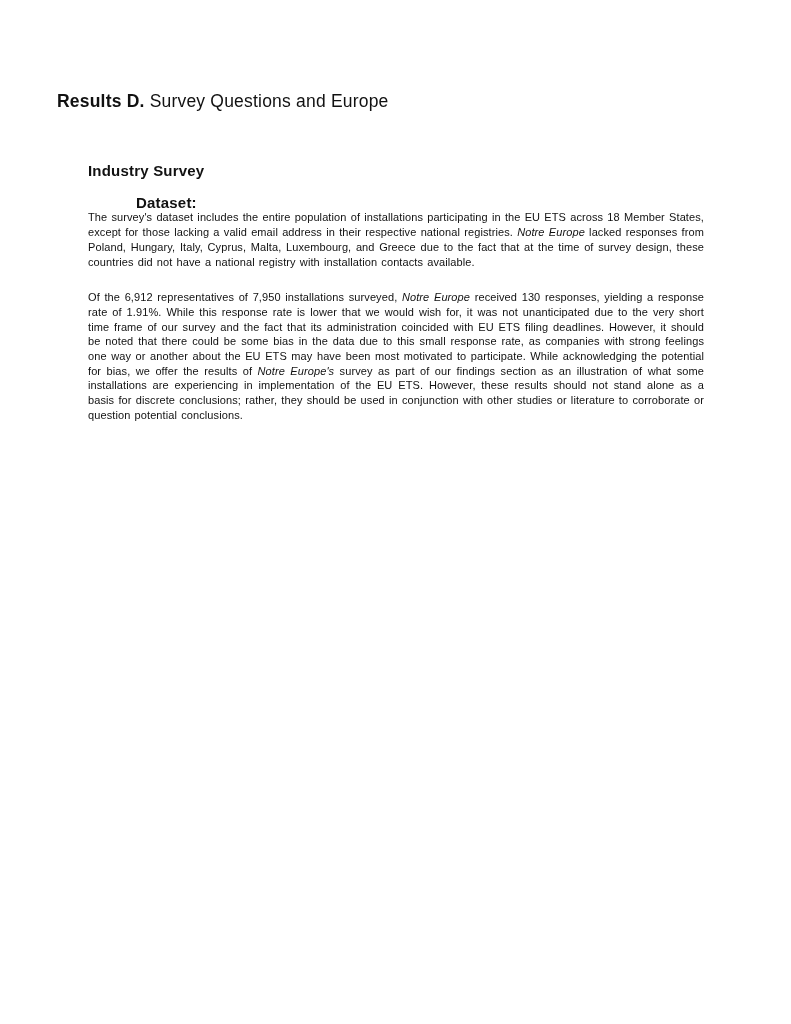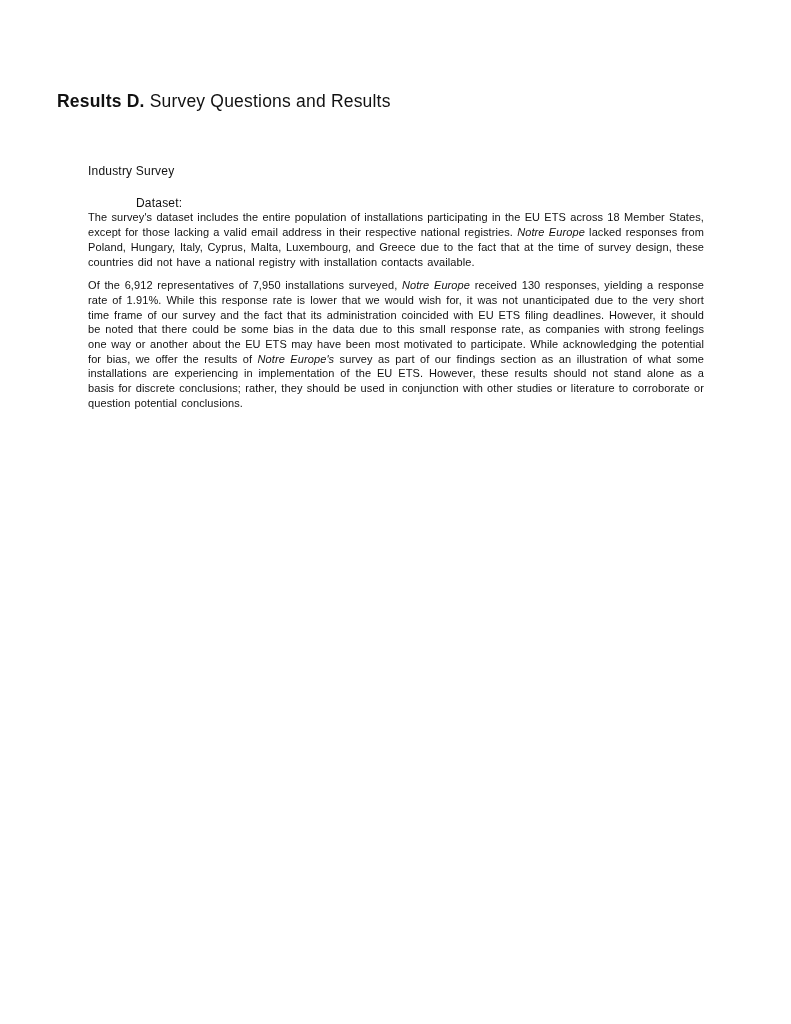--- a/index.html
+++ b/index.html
@@ -32,50 +32,50 @@
     font-weight: 700;
   }
   .content {
     position: absolute;
     left: 88px;
     top: 164px;
     width: 616px;
   }
   .subheading {
     margin: 0;
-    font-size: 12px;
-    font-weight: 400;
+    font-size: 15px;
+    font-weight: 700;
     line-height: 14.7px;
     letter-spacing: 0.2px;
   }
   .subheading.dataset {
     margin-top: 17px;
     padding-left: 48px;
   }
   .para {
     margin: 0;
     font-size: 11px;
     line-height: 14.7px;
     text-align: justify;
     letter-spacing: 0.1px;
     word-spacing: 1px;
   }
   .para.second {
-    margin-top: 9px;
+    margin-top: 21px;
   }
   .para em {
     font-style: italic;
   }
 </style>
 </head>
 <body>
 
 <div class="page">
 
-  <h1 class="doc-title"><span class="bold">Results D.</span><span> Survey Questions and Results</span></h1>
+  <h1 class="doc-title"><span class="bold">Results D.</span><span> Survey Questions and Europe</span></h1>
 
   <div class="content">
 
     <h2 class="subheading">Industry Survey</h2>
 
     <h2 class="subheading dataset">Dataset:</h2>
 
     <p class="para first"><span>The survey's dataset includes the entire population of installations participating in the EU ETS across 18 Member States, except for those lacking a valid email address in their respective national registries. </span><em>Notre Europe</em><span> lacked responses from Poland, Hungary, Italy, Cyprus, Malta, Luxembourg, and Greece due to the fact that at the time of survey design, these countries did not have a national registry with installation contacts available.</span></p>
 
     <p class="para second"><span>Of the 6,912 representatives of 7,950 installations surveyed, </span><em>Notre Europe</em><span> received 130 responses, yielding a response rate of 1.91%. While this response rate is lower that we would wish for, it was not unanticipated due to the very short time frame of our survey and the fact that its administration coincided with EU ETS filing deadlines. However, it should be noted that there could be some bias in the data due to this small response rate, as companies with strong feelings one way or another about the EU ETS may have been most motivated to participate. While acknowledging the potential for bias, we offer the results of </span><em>Notre Europe's</em><span> survey as part of our findings section as an illustration of what some installations are experiencing in implementation of the EU ETS. However, these results should not stand alone as a basis for discrete conclusions; rather, they should be used in conjunction with other studies or literature to corroborate or question potential conclusions.</span></p>

